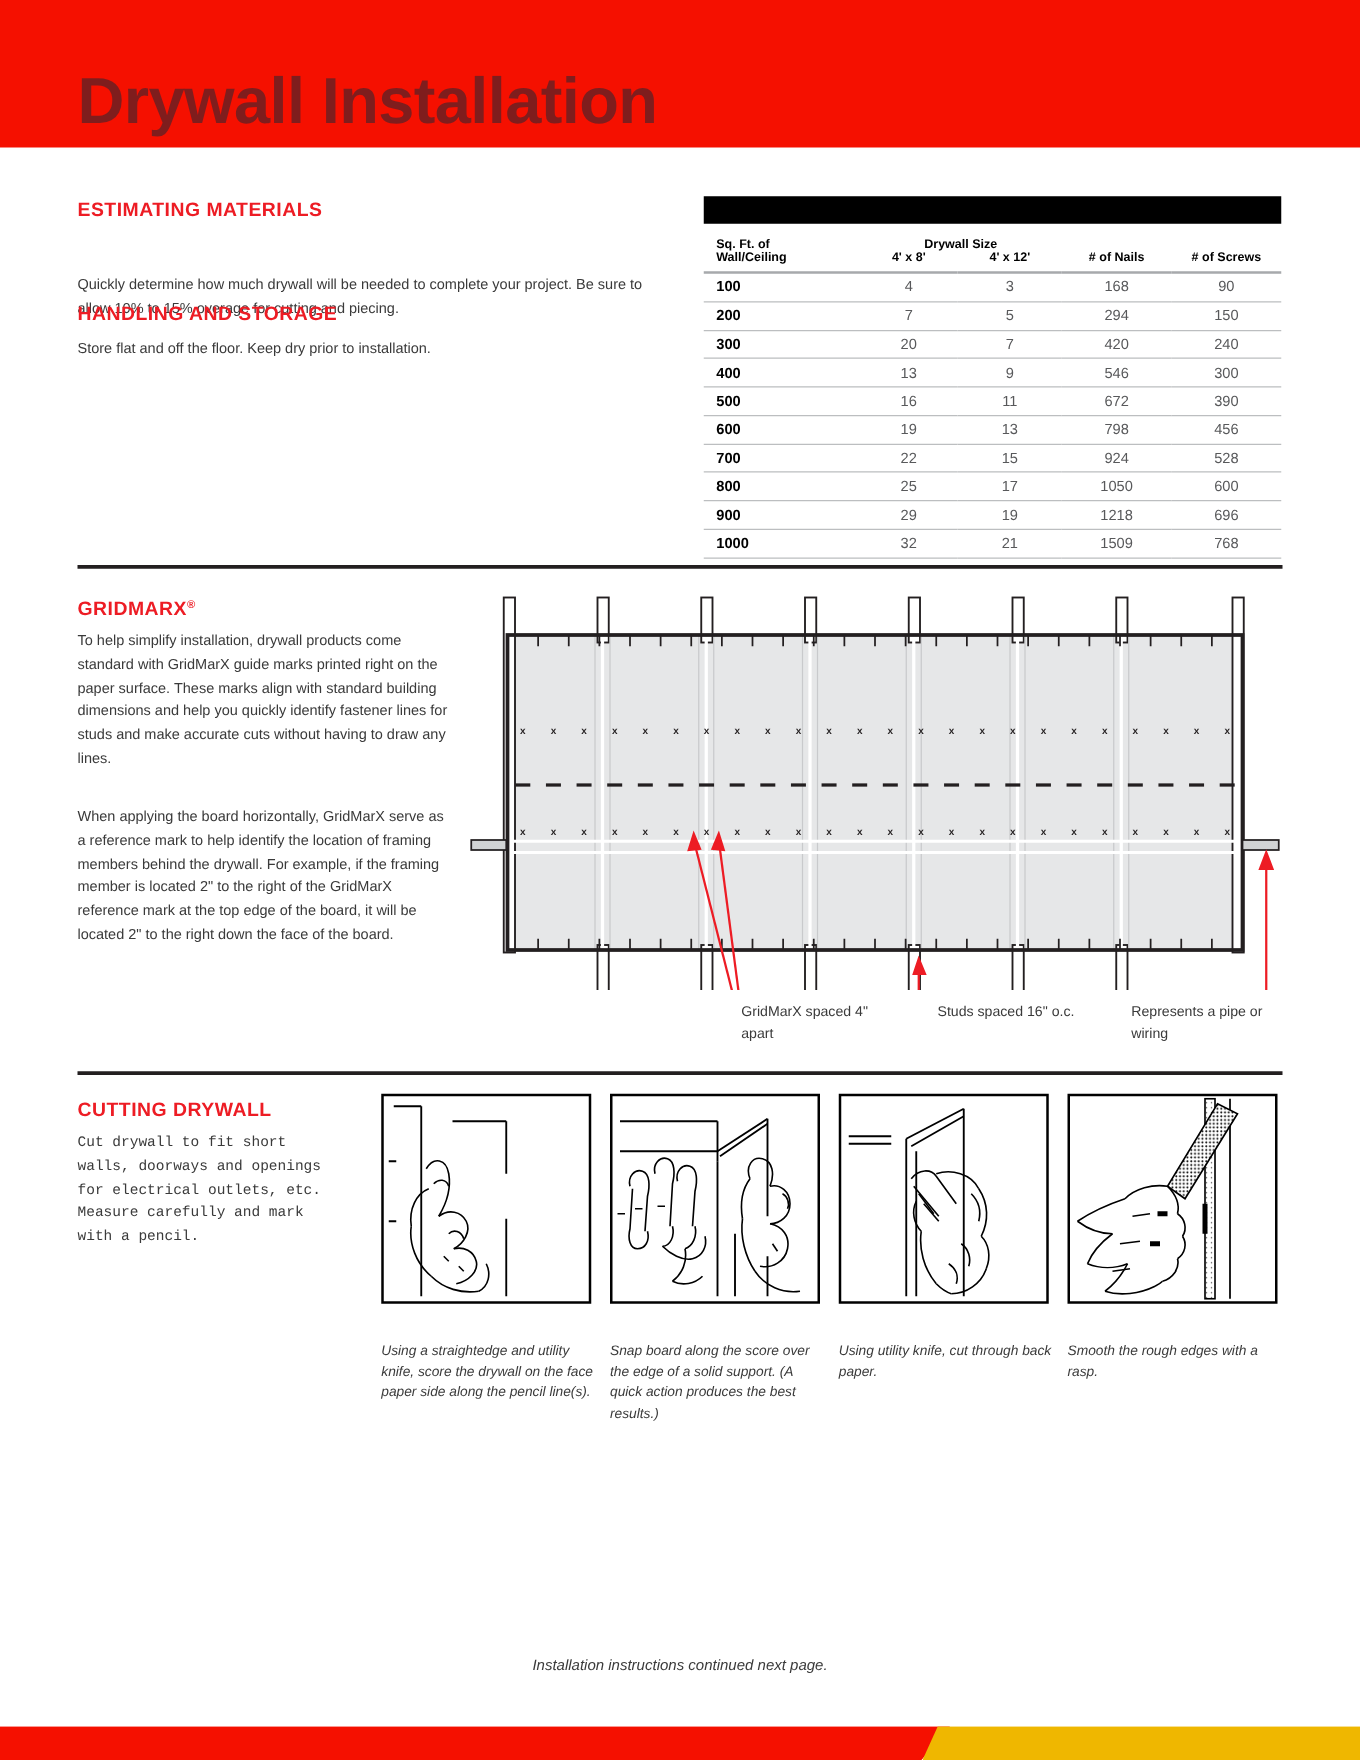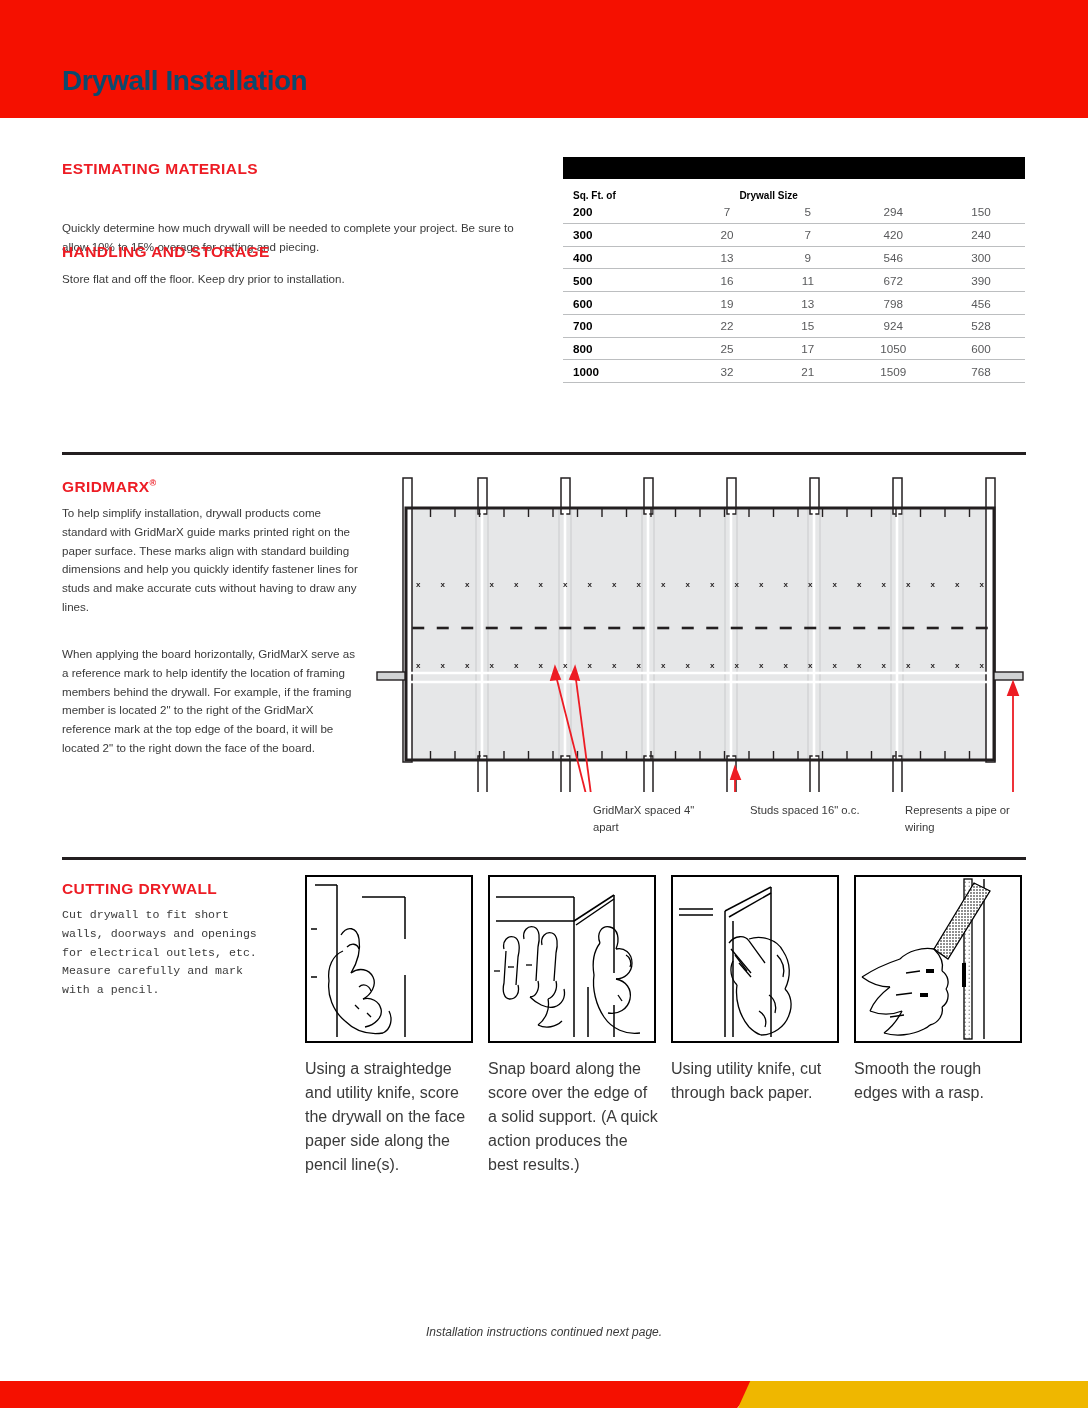--- a/index.html
+++ b/index.html
@@ -11,22 +11,22 @@
     color:#231f20;
     position:relative;
     overflow:hidden;
   }
   
   .header-band{
     position:absolute;left:0;top:0;width:1088px;height:118px;
     background:#f51000;
   }
   .header-title{
-    position:absolute;left:62px;top:67px;
-    font-size:28px;font-weight:bold;color:#0c4a6e;
+    position:absolute;left:62px;top:55px;
+    font-size:52px;font-weight:bold;color:#7f1d1d;
     letter-spacing:-0.5px;line-height:1;
     white-space:nowrap;
   }
   
   .sec-head{
     color:#ed1c24;font-weight:bold;font-size:15.5px;
     letter-spacing:0.4px;
   }
   .sec-head .reg{font-size:9px;vertical-align:super;}
   .body-txt{
@@ -92,22 +92,22 @@
   .panel{
     position:absolute;top:0;width:168px;height:168px;
     border:2px solid #000;background:#fff;box-sizing:border-box;
     overflow:hidden;
   }
   #panel-0{left:0;} #panel-1{left:183px;}
   #panel-2{left:366px;} #panel-3{left:549px;}
   .panel svg{display:block;width:100%;height:100%;}
   .pcaps{position:absolute;left:305px;top:1057px;width:730px;height:95px;}
   .pcap{
-    position:absolute;top:0;width:172px;
-    font-size:16px;line-height:1.5;color:#3a3a3a;
+    position:absolute;top:16px;width:172px;
+    font-size:11px;line-height:1.5;color:#3a3a3a;font-style:italic;
   }
   #pcap-0{left:0;} #pcap-1{left:183px;}
   #pcap-2{left:366px;} #pcap-3{left:549px;}
   
   .footnote{
     position:absolute;left:0;top:1325px;width:1088px;
     text-align:center;font-size:12px;font-style:italic;color:#3a3a3a;
   }
   .bottom-bar{
     position:absolute;left:0;bottom:0;width:1088px;height:27px;
@@ -145,22 +145,36 @@
         <col class="col-d">
         <col class="col-e">
     </colgroup>
     <thead>
       <tr class="hrow1">
         <th class="first">Sq. Ft. of</th>
         <th colspan="2">Drywall Size</th>
         <th></th>
         <th></th>
       </tr>
+      <tr class="hrow2">
+        <th class="first">Wall/Ceiling</th>
+        <th>4' x 8'</th>
+        <th>4' x 12'</th>
+        <th># of Nails</th>
+        <th># of Screws</th>
+      </tr>
     </thead>
     <tbody id="tbl-body">
+        <tr>
+          <td class="first">100</td>
+          <td>4</td>
+          <td>3</td>
+          <td>168</td>
+          <td>90</td>
+        </tr>
         <tr>
           <td class="first">200</td>
           <td>7</td>
           <td>5</td>
           <td>294</td>
           <td>150</td>
         </tr>
         <tr>
           <td class="first">300</td>
           <td>20</td>
@@ -195,20 +209,27 @@
           <td>15</td>
           <td>924</td>
           <td>528</td>
         </tr>
         <tr>
           <td class="first">800</td>
           <td>25</td>
           <td>17</td>
           <td>1050</td>
           <td>600</td>
+        </tr>
+        <tr>
+          <td class="first">900</td>
+          <td>29</td>
+          <td>19</td>
+          <td>1218</td>
+          <td>696</td>
         </tr>
         <tr>
           <td class="first">1000</td>
           <td>32</td>
           <td>21</td>
           <td>1509</td>
           <td>768</td>
         </tr>
       </tbody>
   </table>

